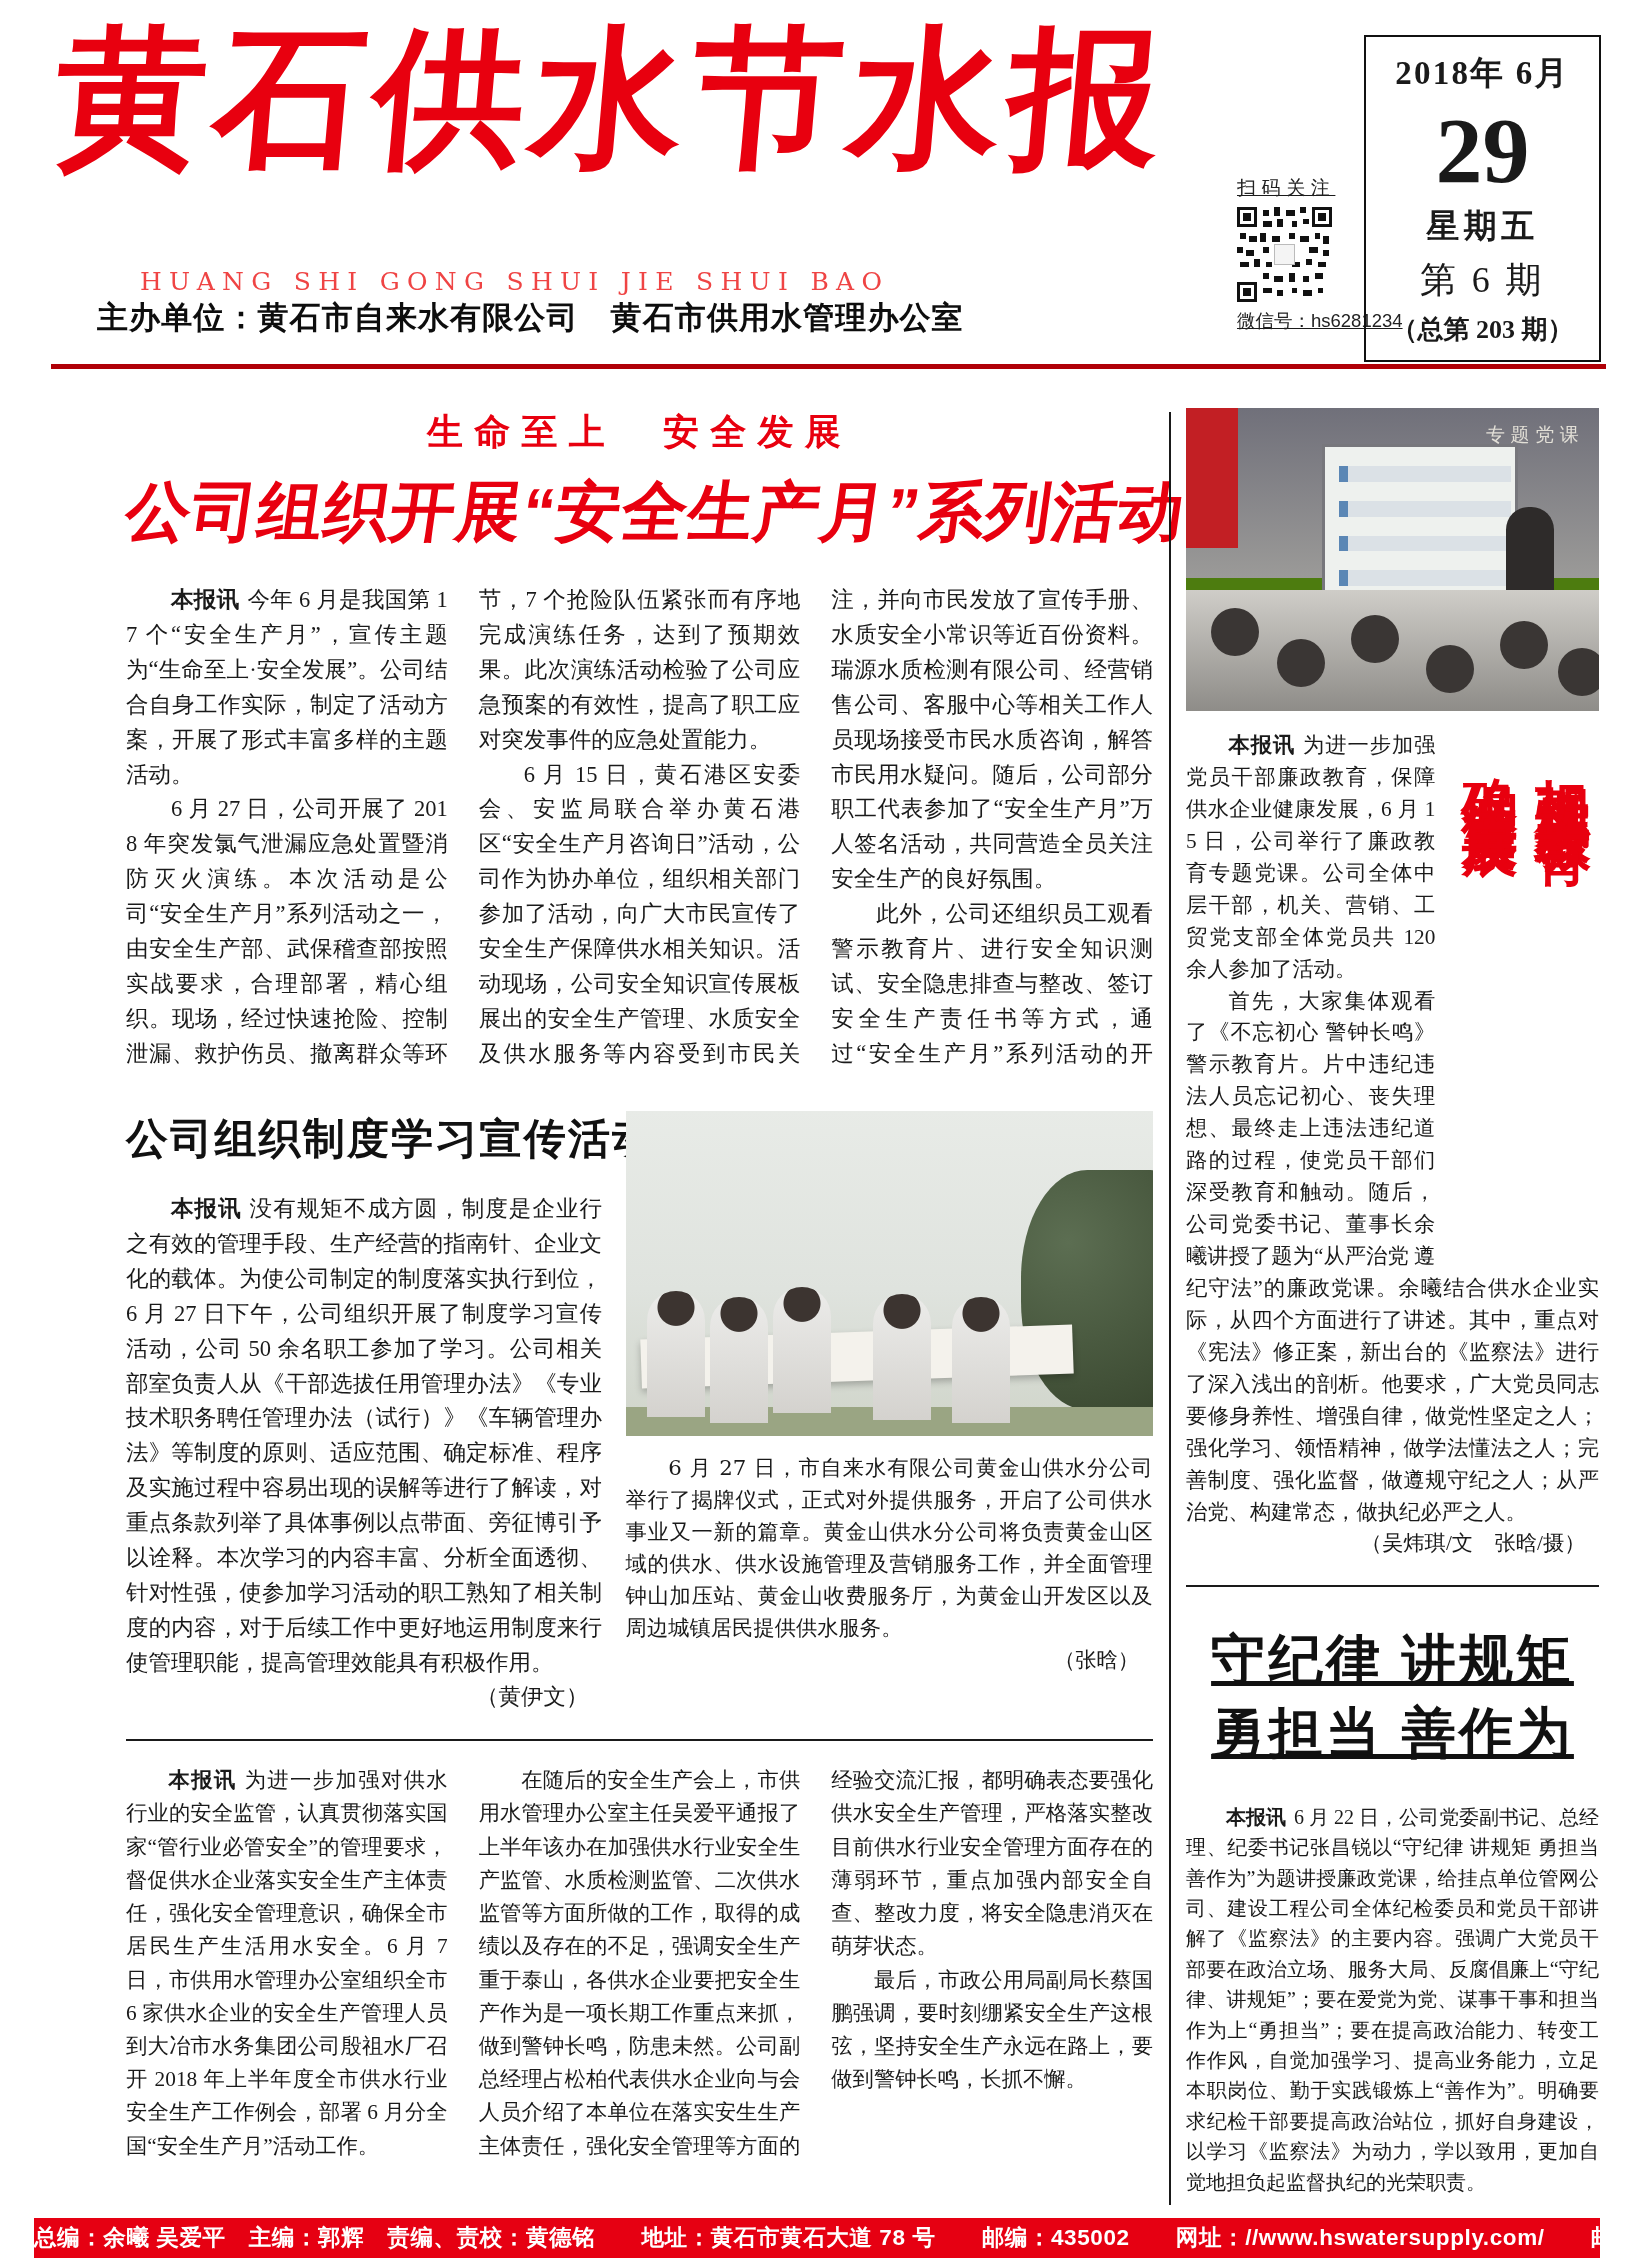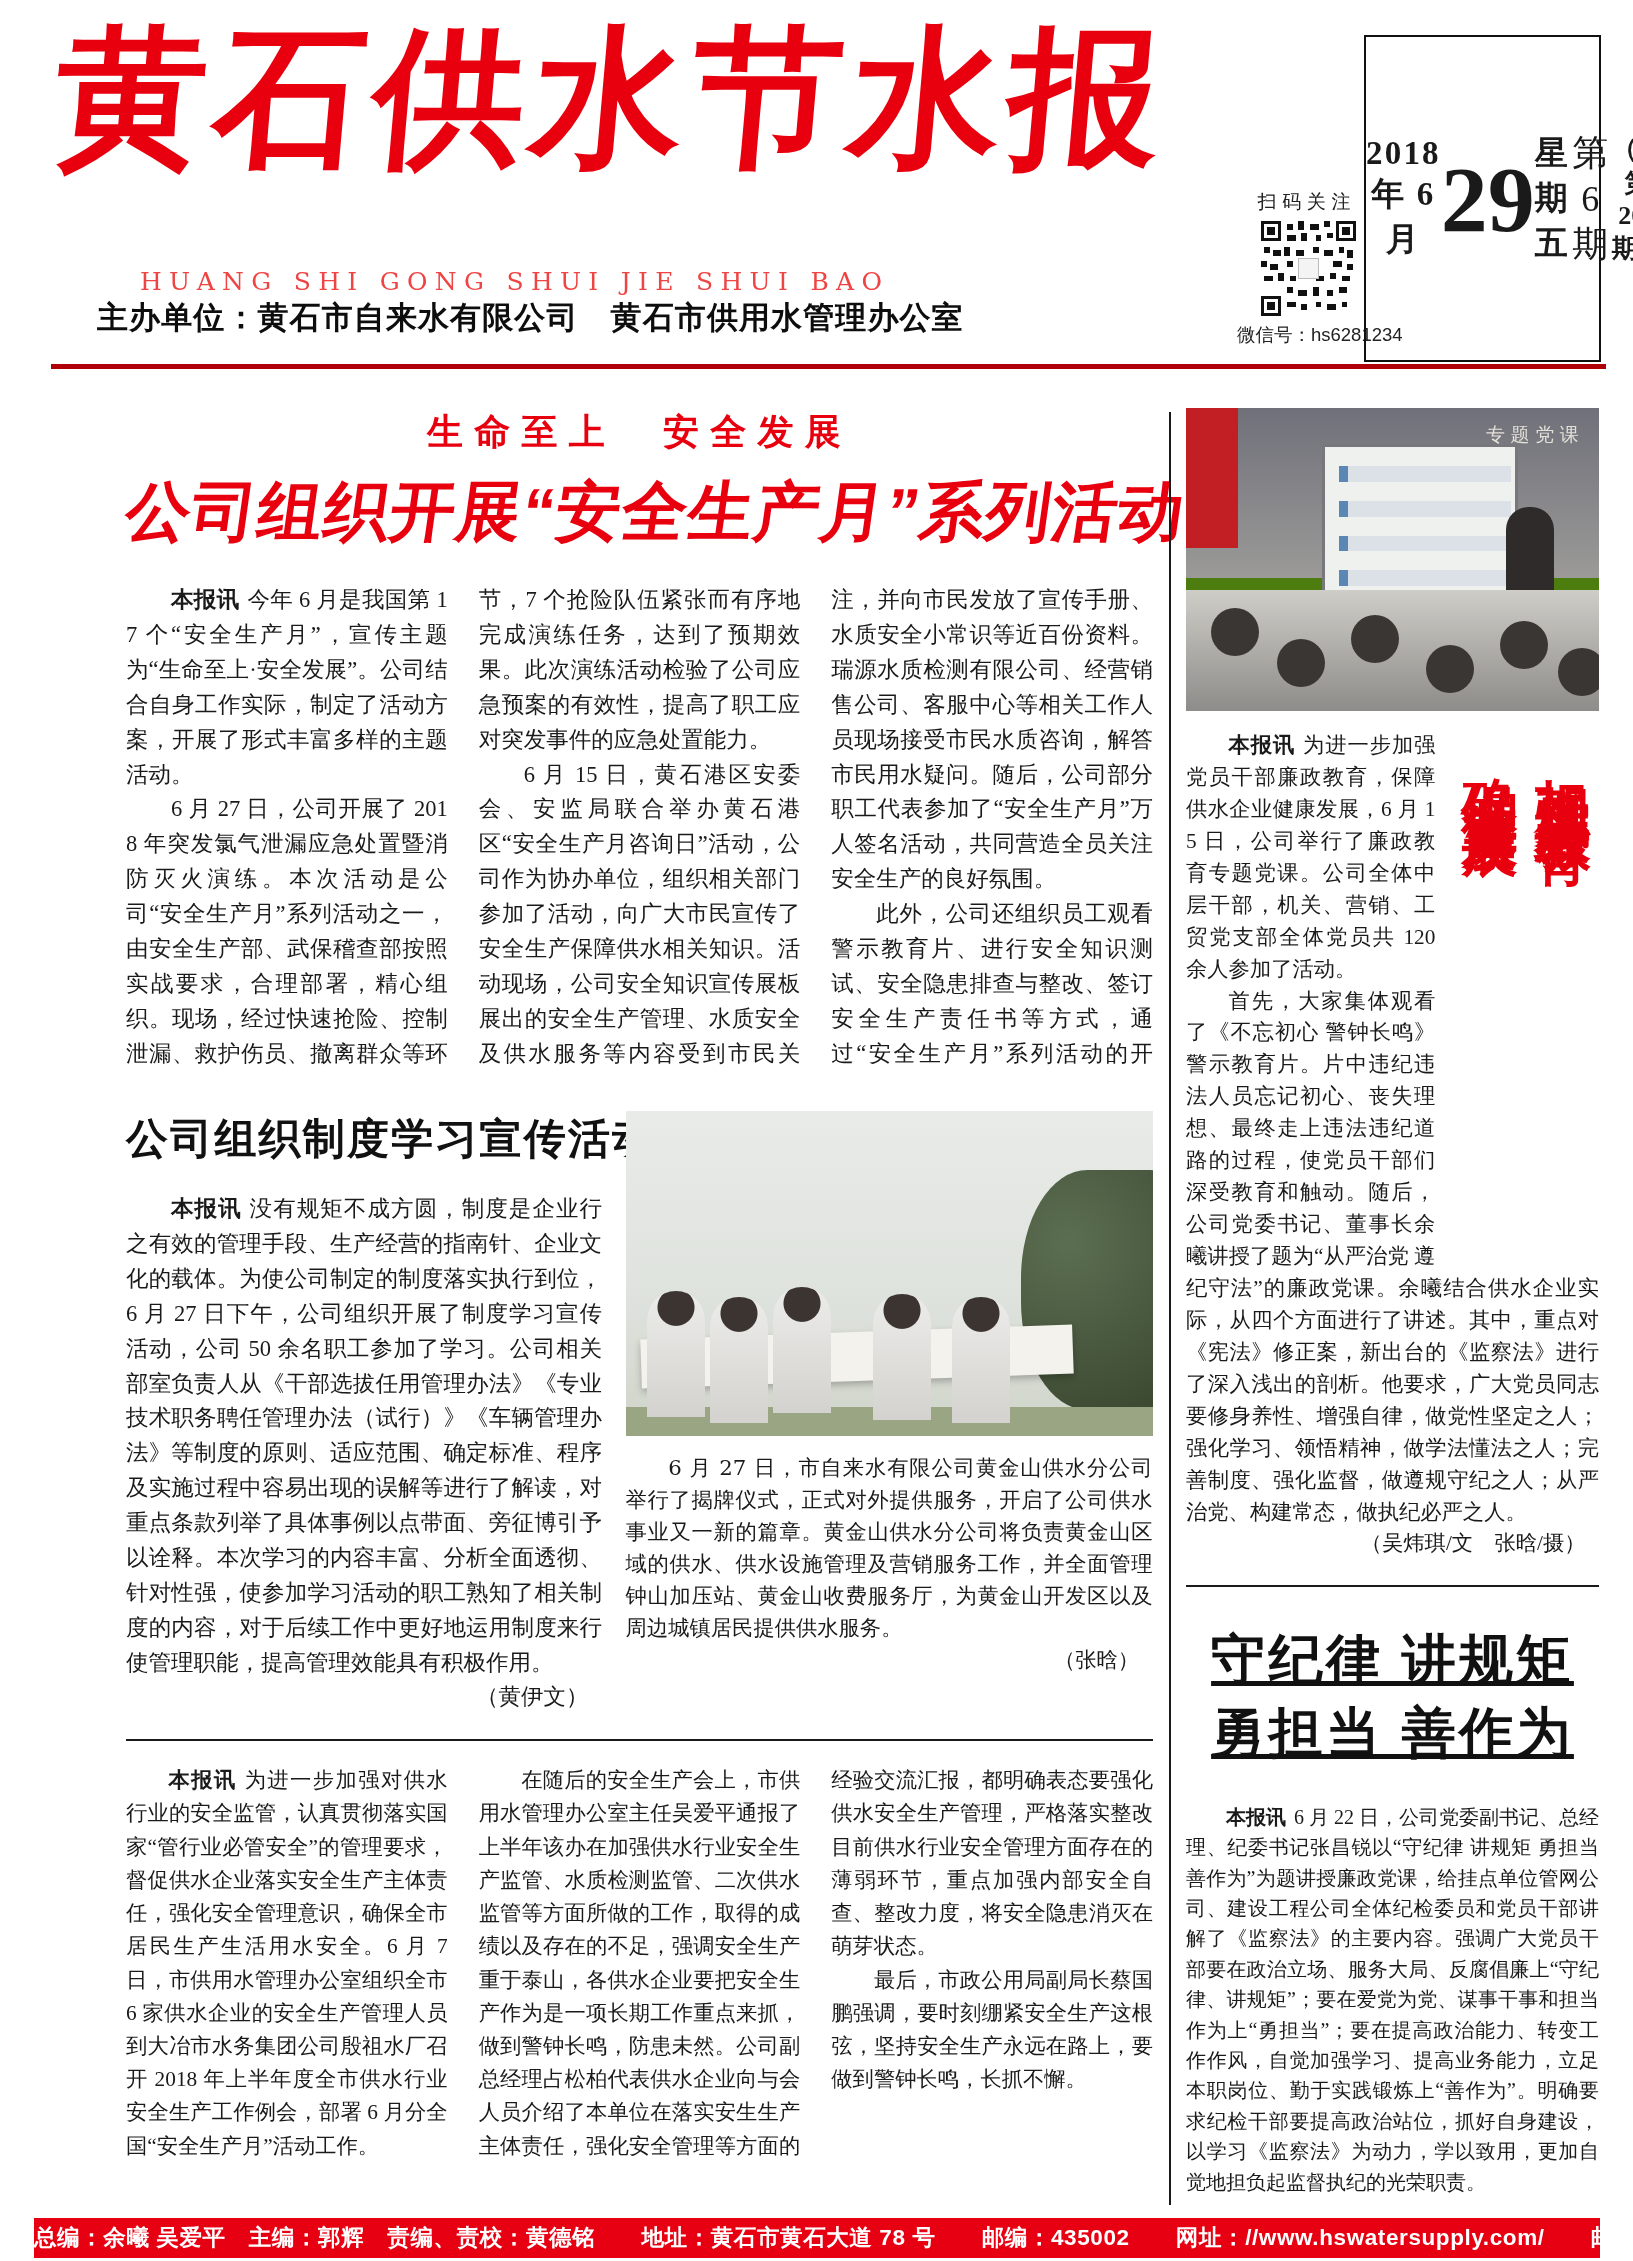--- a/index.html
+++ b/index.html
@@ -7,26 +7,26 @@
         font-family:"Liberation Serif","DejaVu Serif",serif;color:#1a1a1a;margin:0 auto;}
   
   .masthead{position:absolute;left:51px;top:0;width:1555px;height:371px;}
   .mast-title{position:absolute;left:4.5px;top:-20px;width:1185px;font-family:"DejaVu Serif",serif;
     font-weight:bold;font-size:151px;line-height:1.55;color:#e8000f;transform:skewX(-5deg);
     letter-spacing:7.9px;white-space:nowrap;}
   .mast-pinyin{position:absolute;left:89px;top:248px;font-family:"DejaVu Serif",serif;font-size:25px;
     letter-spacing:7.3px;color:#ef4444;white-space:nowrap;margin-top:19px;}
   .mast-org{position:absolute;left:46px;top:297px;font-family:"Liberation Sans",sans-serif;font-weight:bold;
     font-size:31px;color:#0d0d0d;white-space:nowrap;letter-spacing:1.1px;}
-  .qr-block{position:absolute;left:1186px;top:189px;width:119px;text-align:right;}
+  .qr-block{position:absolute;left:1186px;top:175px;width:119px;text-align:left;text-decoration:underline;}
   .qr-caption{font-family:"Liberation Sans",sans-serif;font-size:19px;letter-spacing:5.6px;color:#222;}
   .qr-svg{width:95px;height:95px;margin-top:5.6px;}
   .qr-wechat{font-family:"Liberation Sans",sans-serif;font-size:18.5px;color:#222;margin-top:4.5px;white-space:nowrap;}
   .datebox{position:absolute;left:1313px;top:35px;width:237px;height:327px;border:2.2px solid #111;
-    box-sizing:border-box;display:flex;flex-direction:row;justify-content:space-around;align-items:center;
+    box-sizing:border-box;display:flex;flex-direction:column;justify-content:space-around;align-items:center;
     text-align:center;padding:10px 0;}
   .db-ym{font-size:33px;font-weight:bold;letter-spacing:2.2px;}
   .db-day{font-size:94px;font-weight:bold;line-height:1;}
   .db-week{font-size:33px;font-weight:bold;letter-spacing:4.5px;}
   .db-issue{font-size:36px;font-weight:normal;letter-spacing:3.4px;}
   .db-total{font-size:26px;font-weight:bold;}
   .mast-rule{position:absolute;left:0;top:364px;width:1555px;height:4.5px;background:#b00007;}
   
   p.np{margin:0;text-indent:2em;text-align:justify;word-break:break-all;}
   .lead{font-family:"Liberation Sans",sans-serif;font-weight:bold;margin-right:7.9px;}

